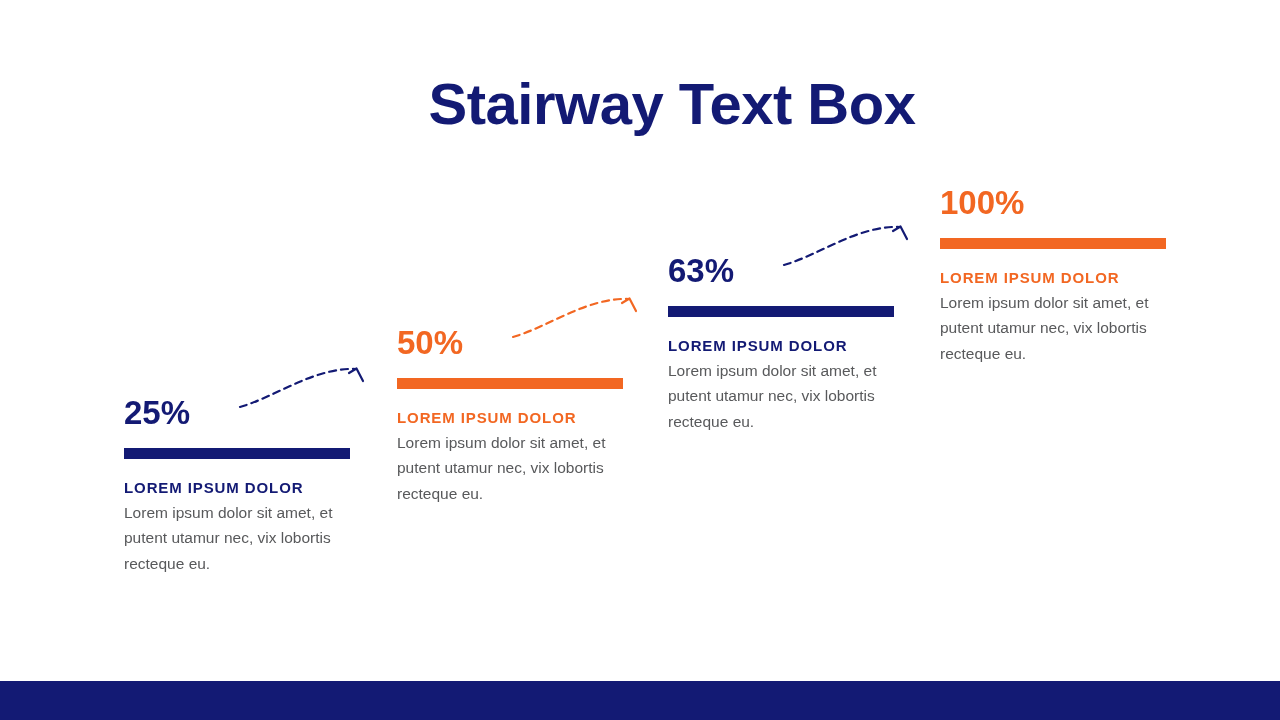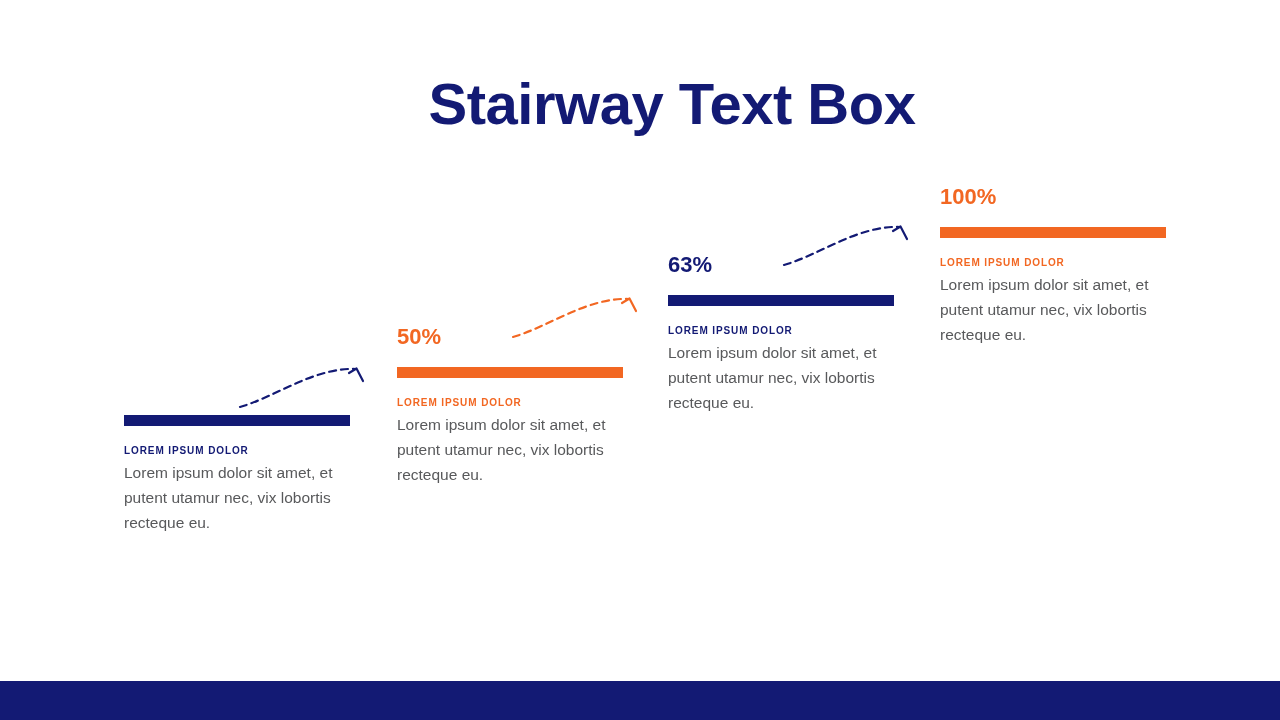--- a/index.html
+++ b/index.html
@@ -36,36 +36,36 @@
     white-space: nowrap;
     margin-left: 32px;
   }
 
   .step {
     position: absolute;
     width: 248px;
   }
 
   .step-percent {
-    font-size: 22px;
+    font-size: 33px;
     font-weight: bold;
     line-height: 1;
     margin: 0;
     padding: 0;
   }
 
   .step-bar {
     width: 226px;
     height: 11px;
     margin-top: 19px;
   }
 
   .step-heading {
     margin-top: 18px;
-    font-size: 10px;
+    font-size: 15px;
     font-weight: bold;
     letter-spacing: 0.9px;
     line-height: 1.42;
     text-transform: uppercase;
     width: 180px;
   }
 
   .step-body {
     margin-top: 2px;
     font-size: 15.5px;
@@ -119,20 +119,21 @@
     <path d="M 10 62 C 45 52, 85 22, 126 24" fill="none" stroke="#f26722" stroke-width="2.2" stroke-dasharray="7 5" stroke-linecap="round"></path>
     <path d="M 133 36 L 126.5 23.5 L 119 28" fill="none" stroke="#f26722" stroke-width="2.2" stroke-linecap="round" stroke-linejoin="round"></path>
   </svg>
 
   <svg id="arrow-3" class="arrow-svg" width="140" height="70" viewBox="0 0 140 70">
     <path d="M 10 62 C 45 52, 85 22, 126 24" fill="none" stroke="#131a74" stroke-width="2.2" stroke-dasharray="7 5" stroke-linecap="round"></path>
     <path d="M 133 36 L 126.5 23.5 L 119 28" fill="none" stroke="#131a74" stroke-width="2.2" stroke-linecap="round" stroke-linejoin="round"></path>
   </svg>
 
   <div class="step" id="step-1">
+    <div class="step-percent navy">25%</div>
     <div class="step-bar bar-navy"></div>
     <div class="step-heading navy">LOREM IPSUM DOLOR</div>
     <div class="step-body">Lorem ipsum dolor sit amet, et putent utamur nec, vix lobortis recteque eu.</div>
   </div>
 
   <div class="step" id="step-2">
     <div class="step-percent orange">50%</div>
     <div class="step-bar bar-orange"></div>
     <div class="step-heading orange">LOREM IPSUM DOLOR</div>
     <div class="step-body">Lorem ipsum dolor sit amet, et putent utamur nec, vix lobortis recteque eu.</div>

